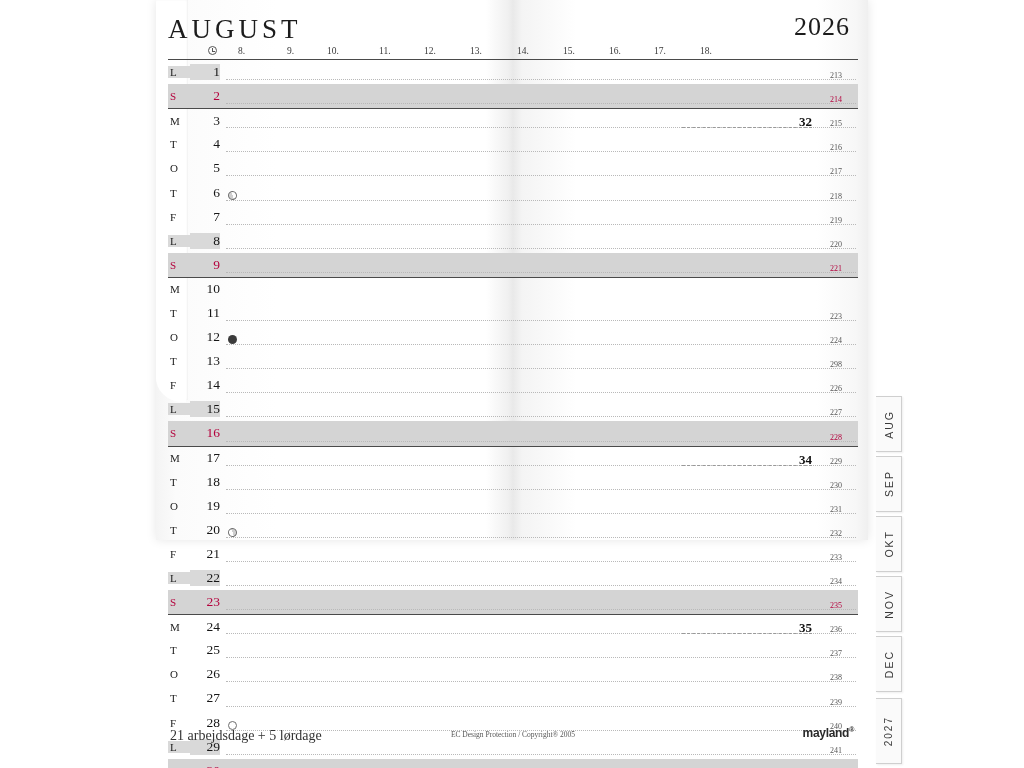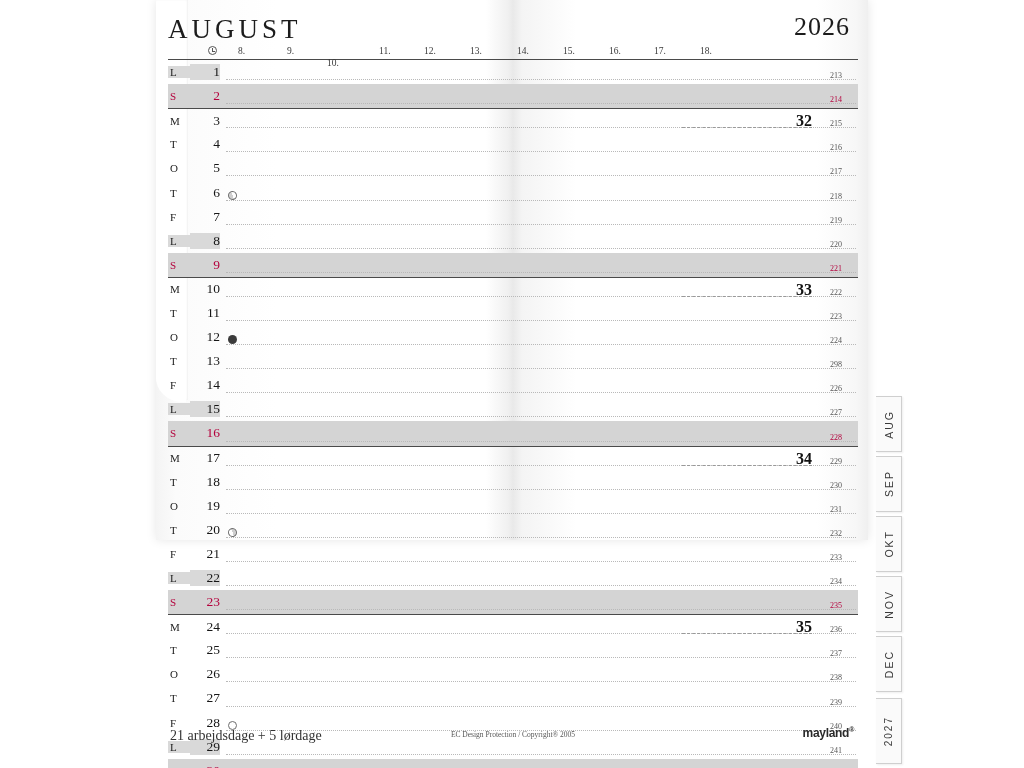--- a/index.html
+++ b/index.html
@@ -95,21 +95,21 @@
   }
   .row .lines {
     position:relative; flex:1; height:100%;
   }
   .row .dotted {
     position:absolute; left:6px; right:2px; bottom:4px;
     border-bottom:1px dotted #b9b9b9;
   }
   .row .wk {
     position:absolute; right:46px; bottom:2px;
-    font-size:16px; font-weight:bold; color:#111;
+    font-size:13px; font-weight:bold; color:#111;
     font-family:"Liberation Serif", serif;
   }
   .row .daynum {
     position:absolute; right:2px; bottom:4px;
     width:40px; text-align:center;
     font-size:8px; color:#555;
     font-family:"Liberation Serif", serif;
   }
   
   .row.sat .dnum { background:#d9d9d9; }
@@ -192,21 +192,21 @@
 
   <div id="header">
     <div id="month">AUGUST</div>
     <div id="year">2026</div>
   </div>
 
   <div id="ruler">
     <div id="clockicon"></div>
   <div class="tick" style="left: 70px;">8.</div>
       <div class="tick" style="left: 119px;">9.</div>
-      <div class="tick" style="left: 159px; margin-top: 12px;">10.</div>
+      <div class="tick" style="left: 159px;">10.</div>
       <div class="tick" style="left: 211px;">11.</div>
       <div class="tick" style="left: 256px;">12.</div>
       <div class="tick" style="left: 302px;">13.</div>
       <div class="tick" style="left: 349px;">14.</div>
       <div class="tick" style="left: 395px;">15.</div>
       <div class="tick" style="left: 441px; text-align: center;">16.</div>
       <div class="tick" style="left: 486px;">17.</div>
       <div class="tick" style="left: 532px;">18.</div>
     </div>
 
@@ -282,26 +282,20 @@
         <div class="dow">S</div>
         <div class="dnum">9</div>
         <div class="lines">
           <div class="dotted"></div>
           <div class="daynum">221</div>
         </div>
       </div>
       <div class="row weekstart">
         <div class="dow">M</div>
         <div class="dnum">10</div>
-        <div class="lines">
-          <div class="dotted"></div>
-          <div class="dashed"></div>
-          <div class="wk">33</div>
-          <div class="daynum">222</div>
-        </div>
       </div>
       <div class="row">
         <div class="dow">T</div>
         <div class="dnum">11</div>
         <div class="lines">
           <div class="dotted"></div>
           <div class="daynum">223</div>
         </div>
       </div>
       <div class="row">

